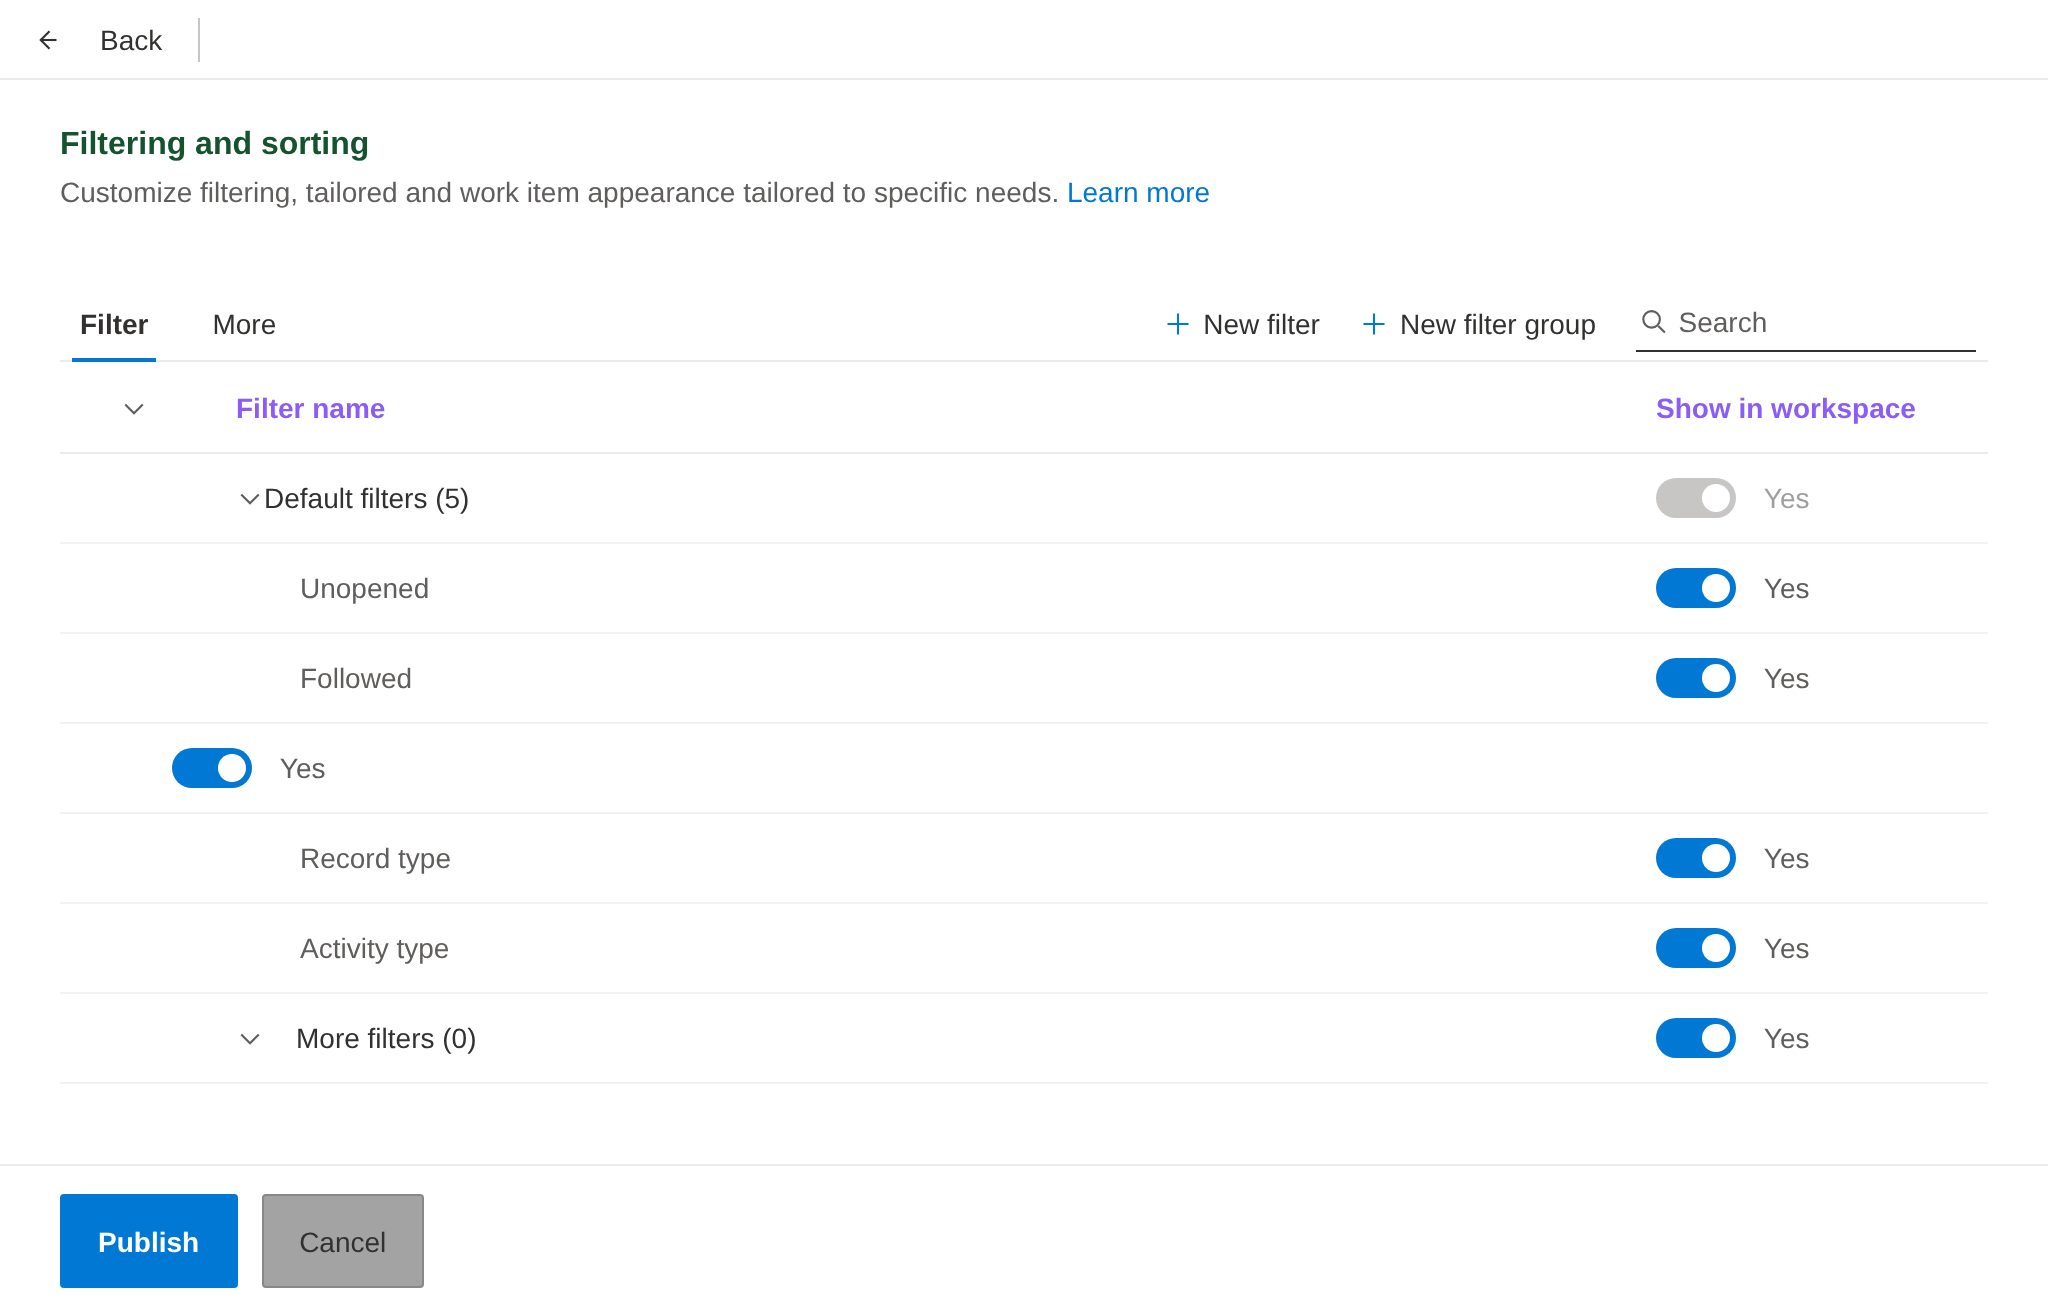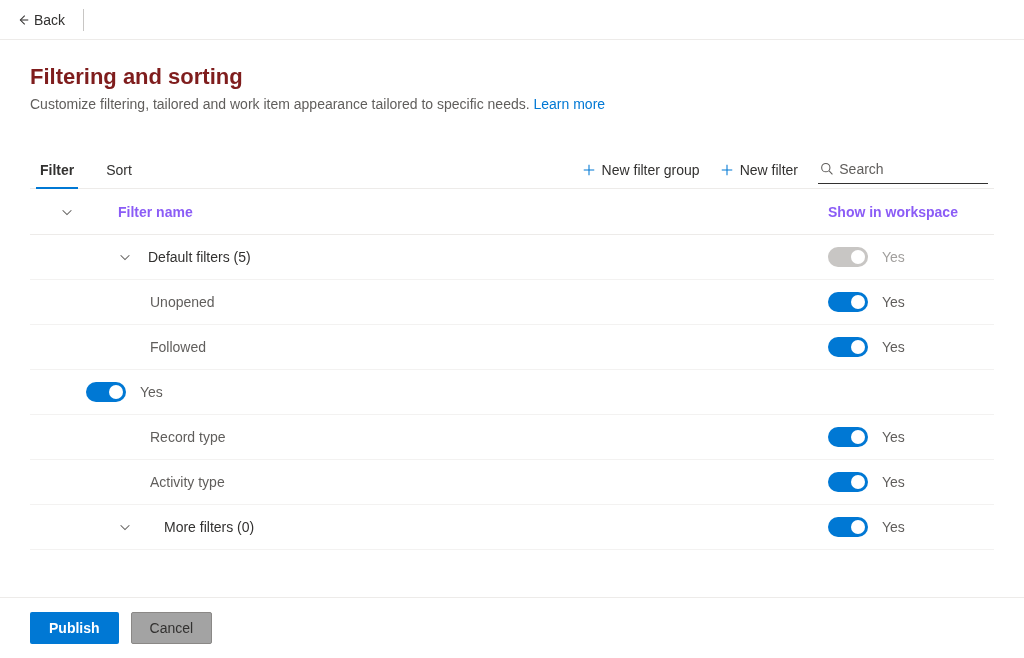--- a/index.html
+++ b/index.html
@@ -16,39 +16,39 @@
   .topbar {
     display: flex;
     align-items: center;
     height: 40px;
     padding: 0 8px;
     border-bottom: 1px solid #edebe9;
   }
   .back-btn {
     display: flex;
     align-items: center;
-    gap: 4px;
+    gap: 20px;
     padding: 4px 8px;
     cursor: pointer;
     color: #323130;
   }
   .back-btn svg { width: 14px; height: 14px; }
   .vdiv {
     width: 1px;
     height: 22px;
     background: #c8c6c4;
     margin-left: 10px;
   }
   .page {
     padding: 24px 30px 0 30px;
   }
   .page-title {
-    font-size: 22px;
+    font-size: 16px;
     font-weight: 600;
-    color: #7f1d1d;
+    color: #14532d;
     margin-bottom: 6px;
   }
   .page-desc {
     font-size: 14px;
     color: #605e5c;
   }
   .page-desc a { color: #0078d4; text-decoration: none; cursor: pointer; }
 
   .tabbar {
     display: flex;
@@ -156,21 +156,21 @@
   .footer {
     position: absolute;
     left: 0; right: 0; bottom: 0;
     border-top: 1px solid #edebe9;
     padding: 14px 30px;
     display: flex;
     gap: 12px;
     background: #fff;
   }
   .btn {
-    height: 32px;
+    height: 47px;
     padding: 0 18px;
     border-radius: 2px;
     font-size: 14px;
     cursor: pointer;
     border: 1px solid transparent;
     display: inline-flex;
     align-items: center;
   }
   .btn-primary { background: #0078d4; color: #fff; font-weight: 600; }
   .btn-secondary { background: #a3a3a3; color: #323130; border-color: #8a8886; }
@@ -191,33 +191,33 @@
 
 <div class="page">
   <div class="page-title">Filtering and sorting</div>
   <div class="page-desc">
     <span>Customize filtering, tailored and work item appearance tailored to specific needs.</span>
     <a>Learn more</a>
   </div>
 
   <div class="tabbar">
     <div class="tab active">Filter</div>
-    <div class="tab">Sort</div>
+    <div class="tab">More</div>
     <div class="tabbar-spacer"></div>
     <div class="tabbar-action">
       <svg viewBox="0 0 16 16" stroke-width="1.2">
           <path d="M8 2 V14 M2 8 H14"></path>
         </svg>
-      <span>New filter group</span>
+      <span>New filter</span>
     </div>
     <div class="tabbar-action">
       <svg viewBox="0 0 16 16" stroke-width="1.2">
           <path d="M8 2 V14 M2 8 H14"></path>
         </svg>
-      <span>New filter</span>
+      <span>New filter group</span>
     </div>
     <div class="searchbox">
       <svg viewBox="0 0 16 16" stroke-width="1.3">
           <circle cx="7" cy="7" r="5"></circle>
           <path d="M11 11 L15 15"></path>
         </svg>
       <input type="text" placeholder="Search" style="">
     </div>
   </div>
 
@@ -226,21 +226,21 @@
       <svg class="chev" viewBox="0 0 16 16" fill="none" stroke="#605e5c" stroke-width="1.2">
           <path d="M3 6 L8 11 L13 6"></path>
         </svg>
     </div>
     <div class="col-name">Filter name</div>
     <div class="col-toggle">Show in workspace</div>
   </div>
 
   <div class="row group">
     <div class="col-expand"></div>
-    <div class="col-name" style="padding-left:0; display:flex; align-items:center; gap:16px;">
+    <div class="col-name" style="padding-left:0; display:flex; align-items:center; ">
       <svg class="chev" viewBox="0 0 16 16" fill="none" stroke="#605e5c" stroke-width="1.2" style="margin-left:32px;">
           <path d="M3 6 L8 11 L13 6"></path>
         </svg>
       <span>Default filters (5)</span>
     </div>
     <div class="col-toggle">
       <span class="toggle disabled"><span class="knob"></span></span>
       <span class="toggle-label disabled">Yes</span>
     </div>
   </div>
@@ -280,21 +280,21 @@
     <div class="col-expand"></div>
     <div class="col-name">Activity type</div>
     <div class="col-toggle">
       <span class="toggle on"><span class="knob"></span></span>
       <span class="toggle-label">Yes</span>
     </div>
   </div>
 
   <div class="row group">
     <div class="col-expand"></div>
-    <div class="col-name" style="padding-left:0; display:flex; align-items:center; gap:32px;">
+    <div class="col-name" style="padding-left:0; display:flex; align-items:center; gap:16px;">
       <svg class="chev" viewBox="0 0 16 16" fill="none" stroke="#605e5c" stroke-width="1.2" style="margin-left:32px;">
           <path d="M3 6 L8 11 L13 6"></path>
         </svg>
       <span>More filters (0)</span>
     </div>
     <div class="col-toggle">
       <span class="toggle on"><span class="knob"></span></span>
       <span class="toggle-label">Yes</span>
     </div>
   </div>

